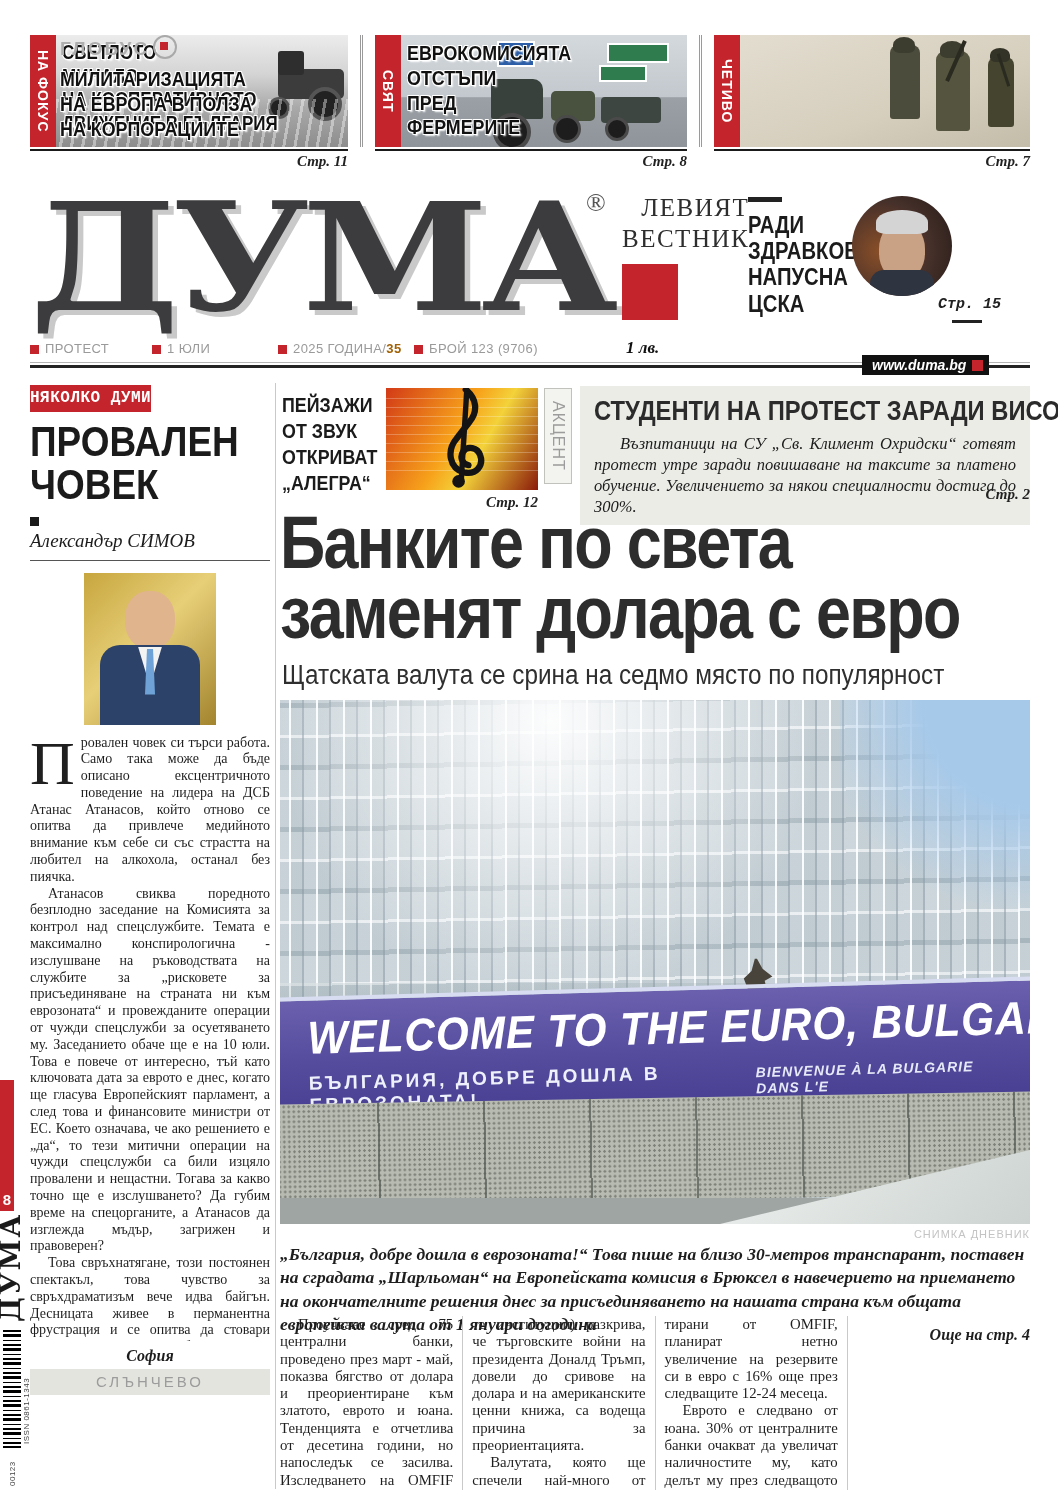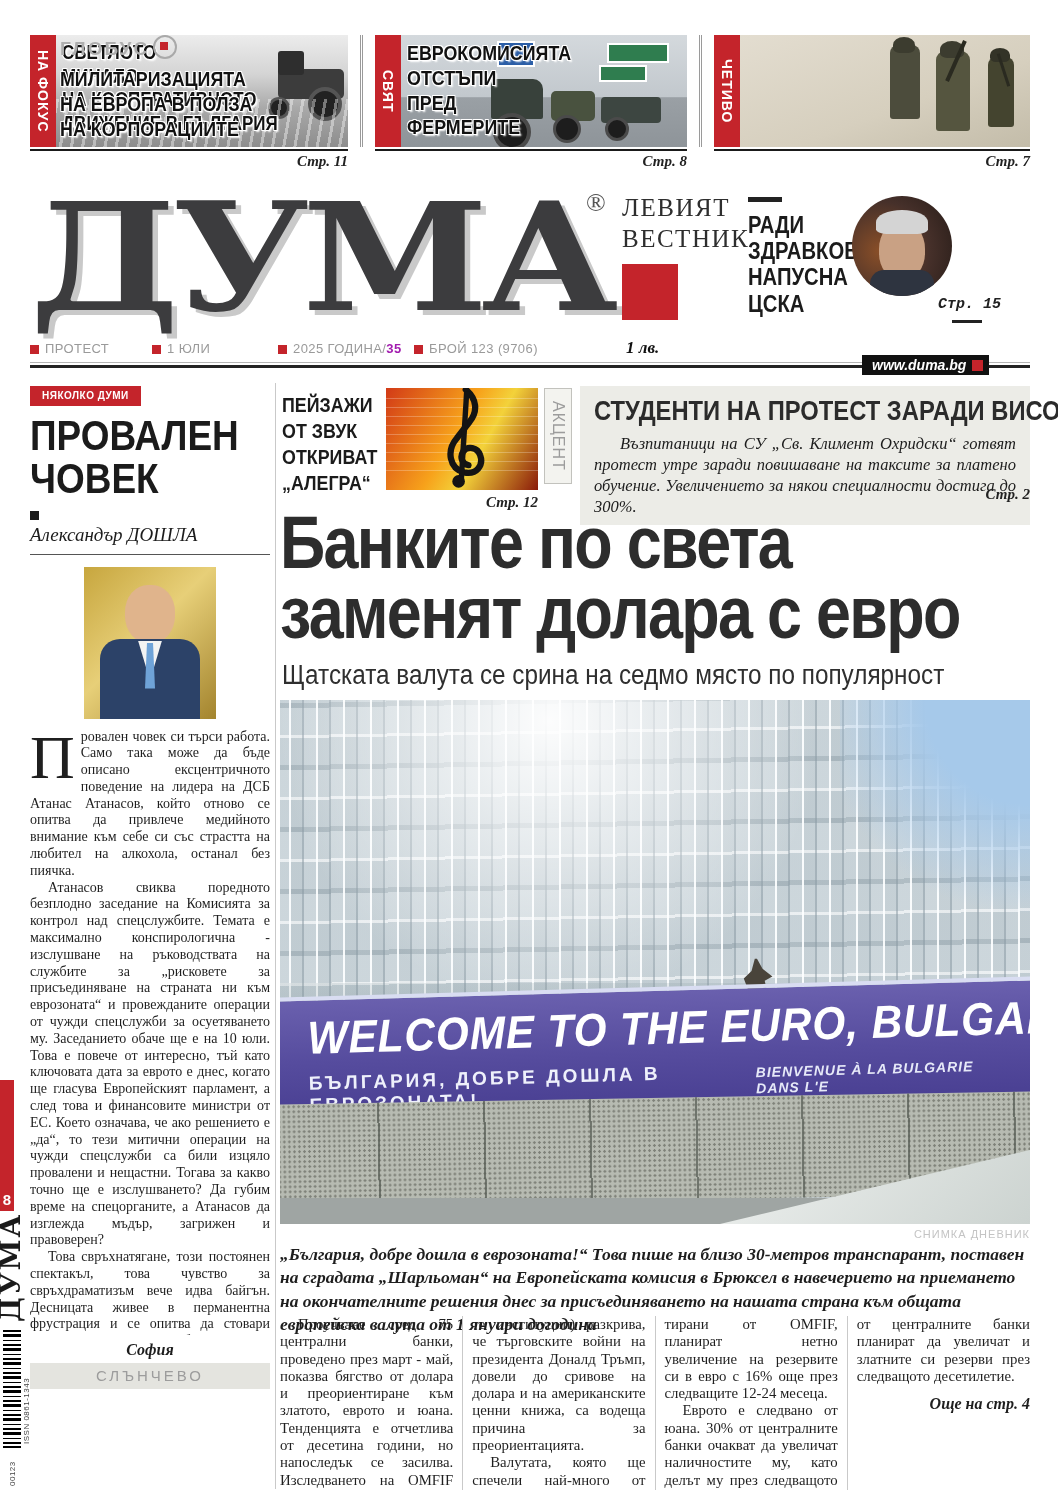--- a/index.html
+++ b/index.html
@@ -22,22 +22,22 @@
   .brule{border-top:2px solid #1a1a1a;margin-top:2px;}
   .bref{text-align:right;margin-top:2px;}
   
   #logo{font-family:"DejaVu Serif",serif;font-weight:bold;font-size:150px;line-height:1;color:#3c3c3e;
         letter-spacing:-6px;transform:scaleX(1.12);transform-origin:0 0;white-space:nowrap;
         text-shadow:5px 5px 0 #c9c9c9;}
   
   .dl{font-family:"Liberation Sans",sans-serif;font-size:13px;color:#9a9a9a;letter-spacing:.4px;white-space:nowrap;}
   .sq{display:inline-block;width:9px;height:9px;background:#c4242b;margin-right:6px;vertical-align:-1px;}
   
-  .rubric{display:inline-block;background:#c4242b;color:#fff;font-family:Liberation Sans, sans-serif;
-          font-weight:bold;font-size:10px;letter-spacing:.5px;padding:4px 12px 5px;}
+  .rubric{display:inline-block;background:#c4242b;color:#fff;font-family:Liberation Mono, monospace;
+          font-weight:bold;font-size:16px;letter-spacing:.5px;padding:4px 0 5px;}
   .sbtitle{font-family:"Liberation Sans",sans-serif;font-weight:bold;font-size:42px;line-height:1.03;
            color:#1b1b1b;transform:scaleX(.88);transform-origin:0 0;white-space:nowrap;}
   .author{font-style:italic;font-size:19px;}
   .sbart{font-size:14px;line-height:1.2;text-align:justify;color:#1f1f1f;}
   .sbart p{margin:0;text-indent:18px;}
   .sbart p.first{text-indent:0;}
   .dropcap{float:left;font-size:62px;line-height:.78;padding:4px 6px 0 0;font-family:"Liberation Serif",serif;}
   
   .wbar{background:#e4e4df;color:#9c9c9c;font-family:"Liberation Sans",sans-serif;font-size:15px;
         letter-spacing:3px;text-align:center;line-height:26px;height:26px;}
@@ -197,21 +197,21 @@
         <div class="brule"></div>
         <div class="bref pref">Стр. 7</div>
       </div>
     </div>
   </div>
 
   <div class="abs" style="left:30px;top:182px;">
     <div id="logo">ДУМА</div>
   </div>
   <div class="abs" style="left:586px;top:188px;font-size:26px;color:#555;">®</div>
-  <div class="abs serif" style="left:622px;top:192px;font-size:25px;letter-spacing:1.5px;line-height:1.25;color:#2e2e2e;">
+  <div class="abs serif" style="left:622px;top:192px;font-size:25px;letter-spacing:1.5px;line-height:1.25;color:#2e2e2e;text-align:right;">
     <div>ЛЕВИЯТ</div>
     <div>ВЕСТНИК</div>
   </div>
   <div class="abs" style="left:622px;top:264px;width:56px;height:56px;background:#c4242b;"></div>
   <div class="abs" style="left:748px;top:197px;width:34px;height:5px;background:#222;"></div>
   <div class="abs sans" style="left:748px;top:212px;font-weight:bold;font-size:23px;line-height:1.14;transform:scaleX(.88);transform-origin:0 0;white-space:nowrap;color:#1b1b1b;">
     <div>РАДИ</div>
     <div>ЗДРАВКОВ</div>
     <div>НАПУСНА</div>
     <div>ЦСКА</div>
@@ -220,41 +220,41 @@
     <div class="abs" style="left:27px;top:26px;width:46px;height:58px;border-radius:46%;background:#c9a184;"></div>
     <div class="abs" style="left:24px;top:14px;width:52px;height:24px;border-radius:50% 50% 20% 20%;background:#d4d4d4;"></div>
     <div class="abs" style="left:18px;top:74px;width:64px;height:28px;border-radius:14px 14px 0 0;background:#2e3440;"></div>
   </div>
   <div class="abs pref" style="left:938px;top:296px;font-family:Liberation Mono, monospace;">Стр. 15</div>
   <div class="abs" style="left:952px;top:320px;width:30px;height:3px;background:#222;"></div>
 
   <div class="abs" style="left:30px;top:341px;width:1000px;height:18px;">
     <span class="dl abs" style="left:0;"><i class="sq"></i><span>ПРОТЕСТ</span></span>
     <span class="dl abs" style="left:122px;"><i class="sq"></i><span>1 ЮЛИ</span></span>
-    <span class="dl abs" style="left:248px;"><i class="sq"></i><span>2025 ГОДИНА/</span><span style="color:#a21caf;font-weight:bold;">35</span></span>
+    <span class="dl abs" style="left:248px;"><i class="sq"></i><span>2025 ГОДИНА/</span><span style="color:#a16207;font-weight:bold;">35</span></span>
     <span class="dl abs" style="left:384px;"><i class="sq"></i><span>БРОЙ 123 (9706)</span></span>
     <span class="abs serif" style="left:596px;top:-3px;font-weight:bold;font-style:italic;font-size:17px;color:#111;">1 лв.</span>
   </div>
   <div class="abs" style="left:30px;top:362px;width:1000px;border-top:1px solid #b5b5b5;"></div>
   <div class="abs" style="left:30px;top:365px;width:1000px;border-top:3px solid #242424;"></div>
   <div class="abs duma-site" style="left:862px;top:355px;">
     <span>www.duma.bg</span>
       <i></i>
   </div>
 
   <div class="abs" style="left:275px;top:383px;width:1px;height:1106px;background:#c9c9c9;"></div>
 
   <div class="abs" style="left:30px;top:385px;width:240px;">
     <span class="rubric">НЯКОЛКО ДУМИ</span>
     <div class="sbtitle" style="margin-top:8px;">
       <div>ПРОВАЛЕН</div>
       <div>ЧОВЕК</div>
     </div>
     <div style="width:9px;height:9px;background:#1a1a1a;margin-top:10px;"></div>
-    <div class="author" style="margin-top:4px;">Александър ДОШЛА</div>
+    <div class="author" style="margin-top:4px;">Александър СИМОВ</div>
     <div style="border-top:1px solid #555;margin-top:8px;"></div>
     <div style="width:132px;height:152px;margin:12px auto 0;background:linear-gradient(135deg,#c7a63e 0%,#e7cf78 45%,#a3842e 100%);position:relative;overflow:hidden;">
       <div class="abs" style="left:41px;top:18px;width:50px;height:58px;border-radius:46%;background:#e0b48c;"></div>
       <div class="abs" style="left:16px;top:72px;width:100px;height:80px;border-radius:20px 20px 0 0;background:#2c4268;"></div>
       <div class="abs" style="left:54px;top:74px;width:24px;height:40px;background:#f3f3f3;clip-path:polygon(0 0,100% 0,50% 100%);"></div>
       <div class="abs" style="left:61px;top:76px;width:10px;height:46px;background:#6fa3d8;clip-path:polygon(20% 0,80% 0,100% 100%,0 100%);"></div>
     </div>
     <div class="sbart" style="margin-top:10px;height:606px;overflow:hidden;">
       <p class="first"><span class="dropcap">П</span><span>ровален човек си търси работа. Само така може да бъде описано ексцентричното поведение на лидера на ДСБ Атанас Атанасов, който отново се опитва да привлече медийното внимание към себе си със страстта на любител на алкохола, останал без пиячка.</span></p>
       <p>Атанасов свиква поредното безплодно заседание на Комисията за контрол над спецслужбите. Темата е максимално конспирологична - изслушване на ръководствата на службите за „рисковете за присъединяване на страната ни към еврозоната“ и провежданите операции от чужди спецслужби за осуетяването му. Заседанието обаче ще е на 10 юли. Това е повече от интересно, тъй като ключовата дата за еврото е днес, когато ще гласува Европейският парламент, а след това и финансовите министри от ЕС. Което означава, че ако решението е „да“, то тези митични операции на чужди спецслужби са били изцяло провалени и нещастни. Тогава за какво точно ще е изслушването? Да губим време на спецорганите, а Атанасов да изглежда мъдър, загрижен и правоверен?</p>
@@ -336,18 +336,17 @@
     </div>
     <div class="col">
       <p>те институции) разкрива, че търговските войни на президента Доналд Тръмп, довели до сривове на долара и на американските ценни книжа, са водеща причина за преориентацията.</p>
       <p class="ind">Валутата, която ще спечели най-много от бягството от долара, е именно еврото. Централните банки, анке-</p>
     </div>
     <div class="col">
       <p>тирани от OMFIF, планират нетно увеличение на резервите си в евро с 16% още през следващите 12-24 месеца.</p>
       <p class="ind">Еврото е следвано от юана. 30% от централните банки очакват да увеличат наличностите му, като делът му през следващото десетилетие да достигне 6%. 40%</p>
     </div>
     <div class="col">
-      <p>от централните банки планират да увеличат и златните си резерви през следващото десетилетие.</p>
       <div class="cont">Още на стр. 4</div>
     </div>
   </div>
 
 </div>
 
 </body></html>

